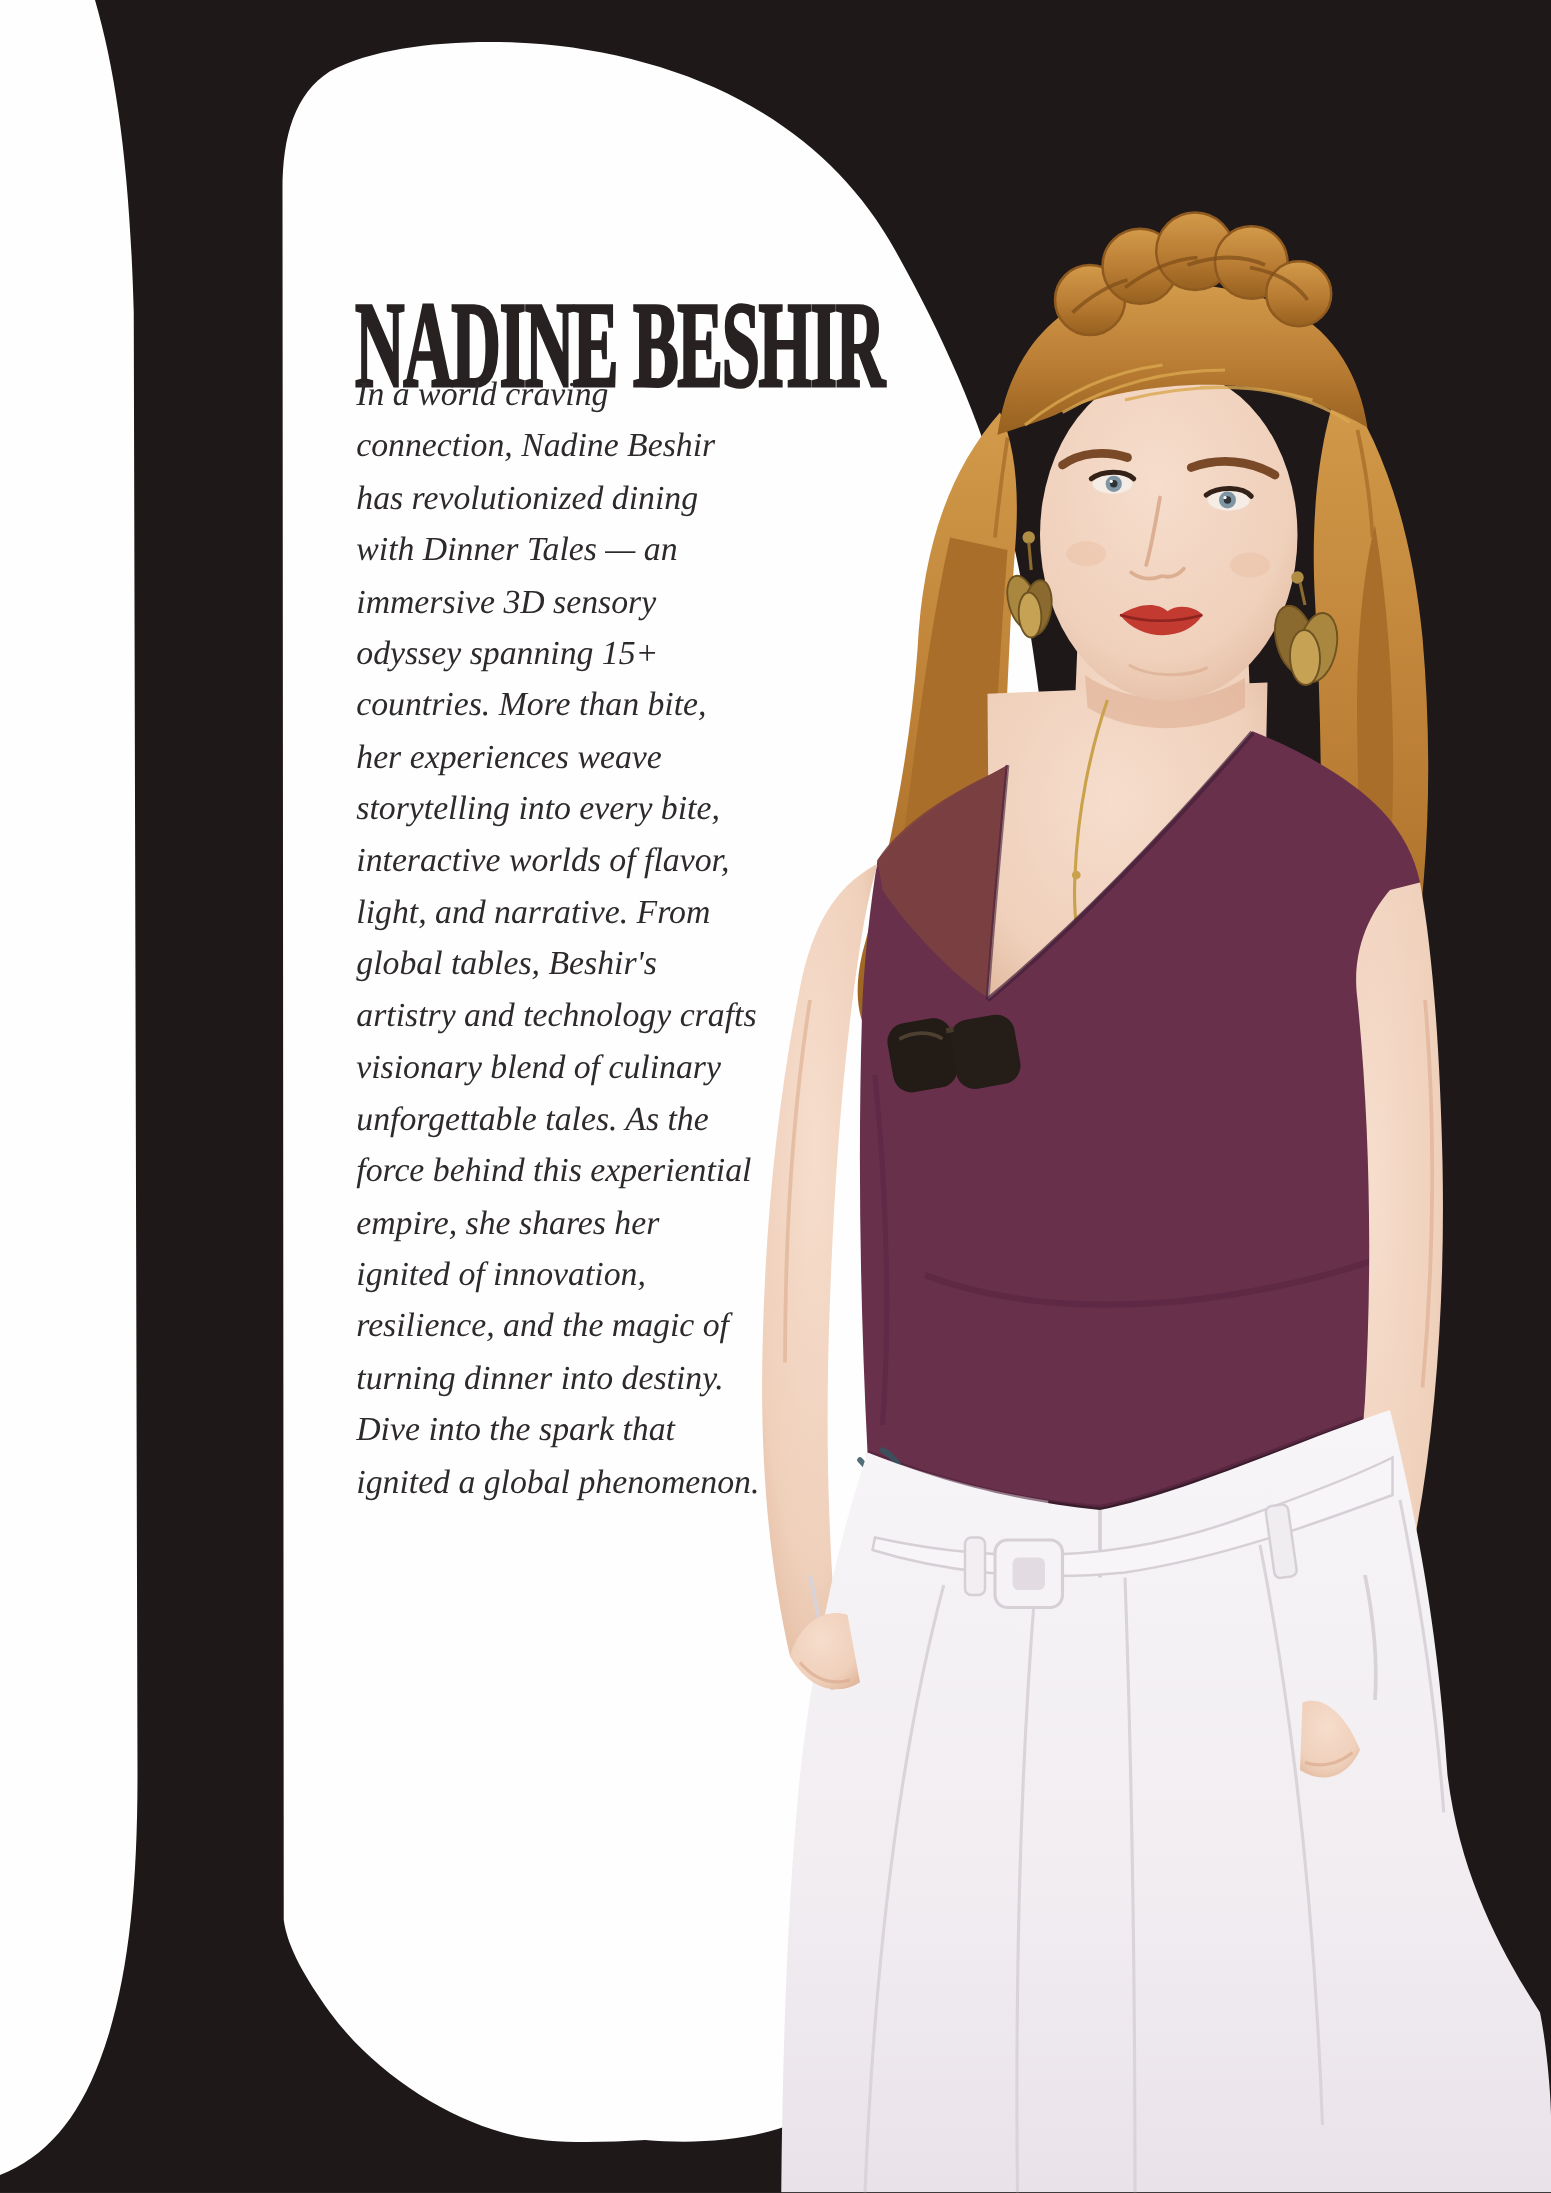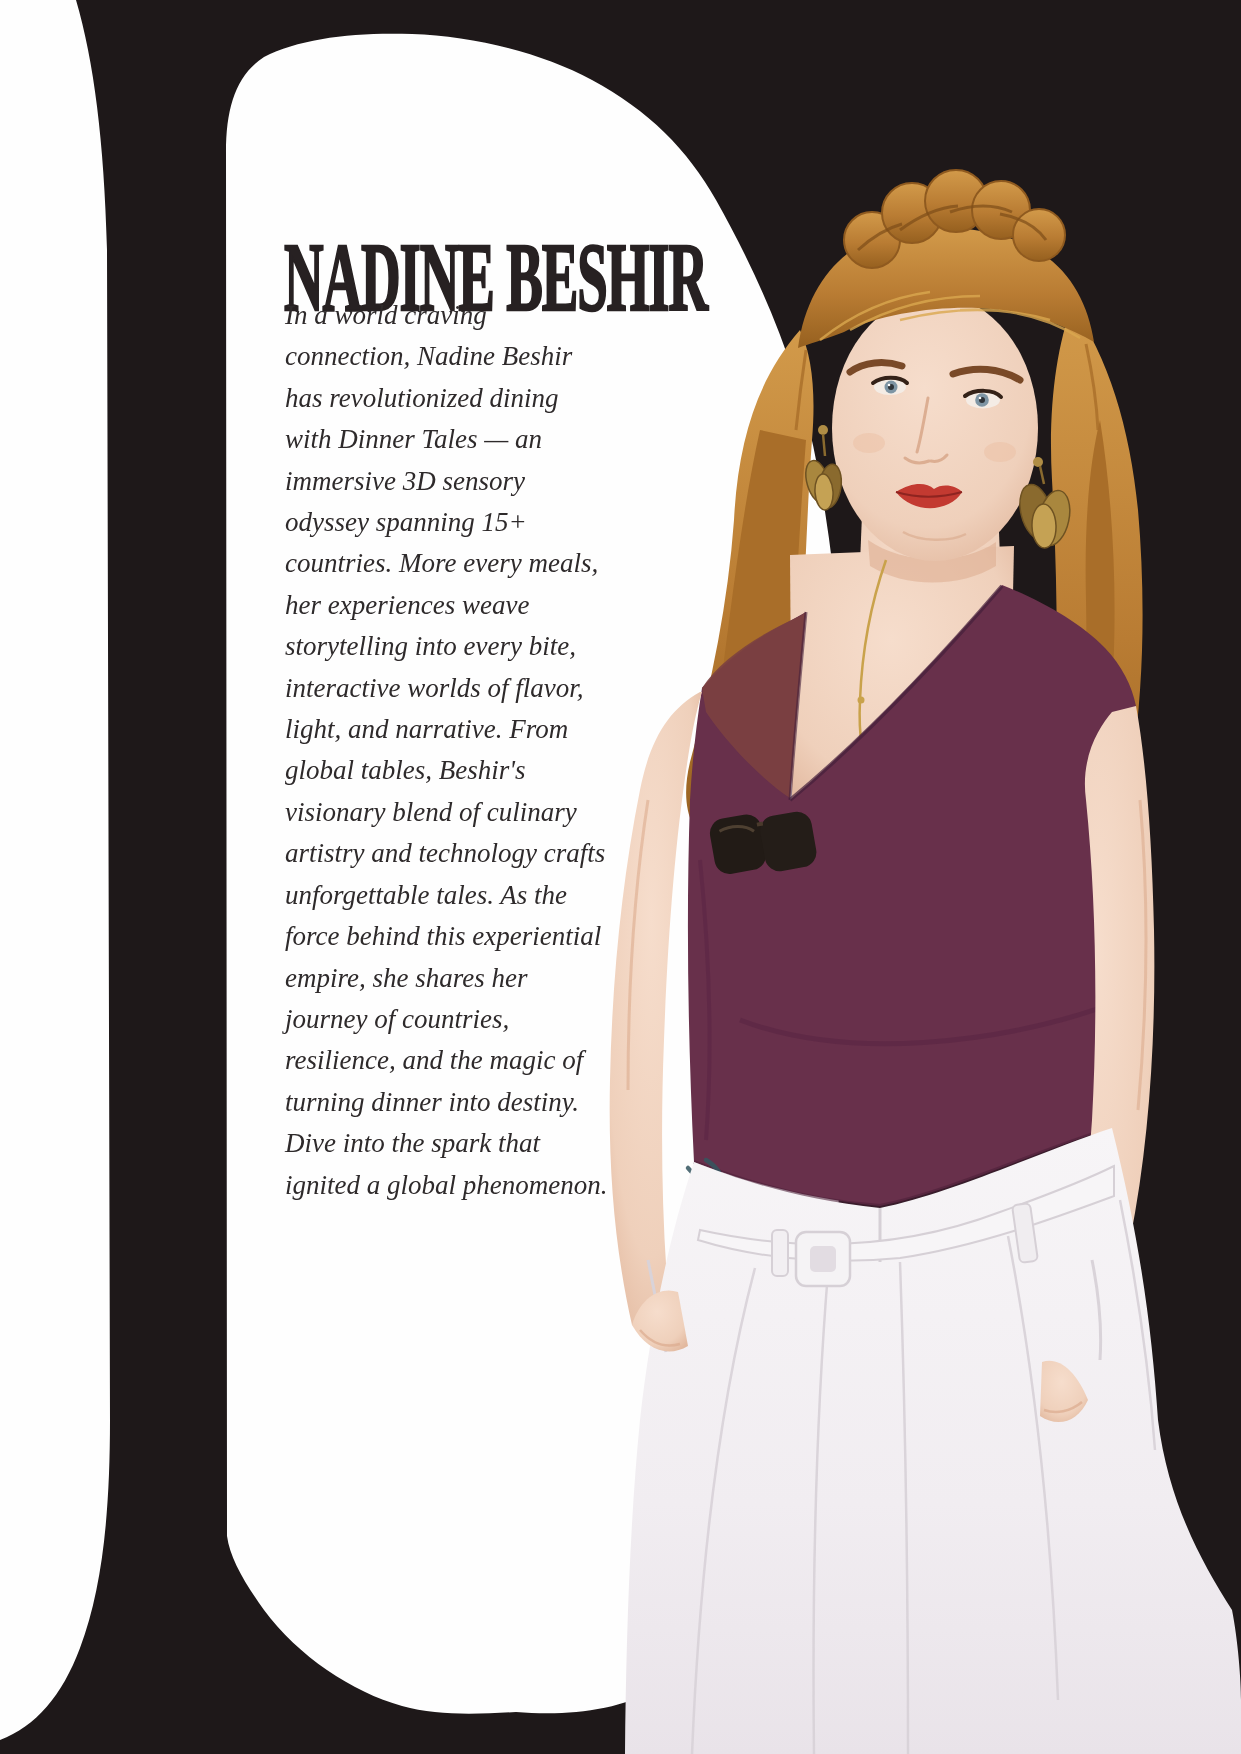--- a/index.html
+++ b/index.html
@@ -251,32 +251,32 @@
 
   <div class="content">
     <h1 class="title">NADINE BESHIR</h1>
     <div class="bio">
         <div>In a world craving</div>
         <div>connection, Nadine Beshir</div>
         <div>has revolutionized dining</div>
         <div>with Dinner Tales — an</div>
         <div>immersive 3D sensory</div>
         <div>odyssey spanning 15+</div>
-        <div>countries. More every meals,</div>
+        <div>countries. More than bite,</div>
         <div>her experiences weave</div>
         <div>storytelling into every bite,</div>
         <div>interactive worlds of flavor,</div>
         <div>light, and narrative. From</div>
         <div>global tables, Beshir's</div>
+        <div>artistry and technology crafts</div>
         <div>visionary blend of culinary</div>
-        <div>artistry and technology crafts</div>
         <div>unforgettable tales. As the</div>
         <div>force behind this experiential</div>
         <div>empire, she shares her</div>
-        <div>journey of countries,</div>
+        <div>ignited of innovation,</div>
         <div>resilience, and the magic of</div>
         <div>turning dinner into destiny.</div>
         <div>Dive into the spark that</div>
         <div>ignited a global phenomenon.</div>
       </div>
   </div>
 
 </div>
 
 </body></html>

